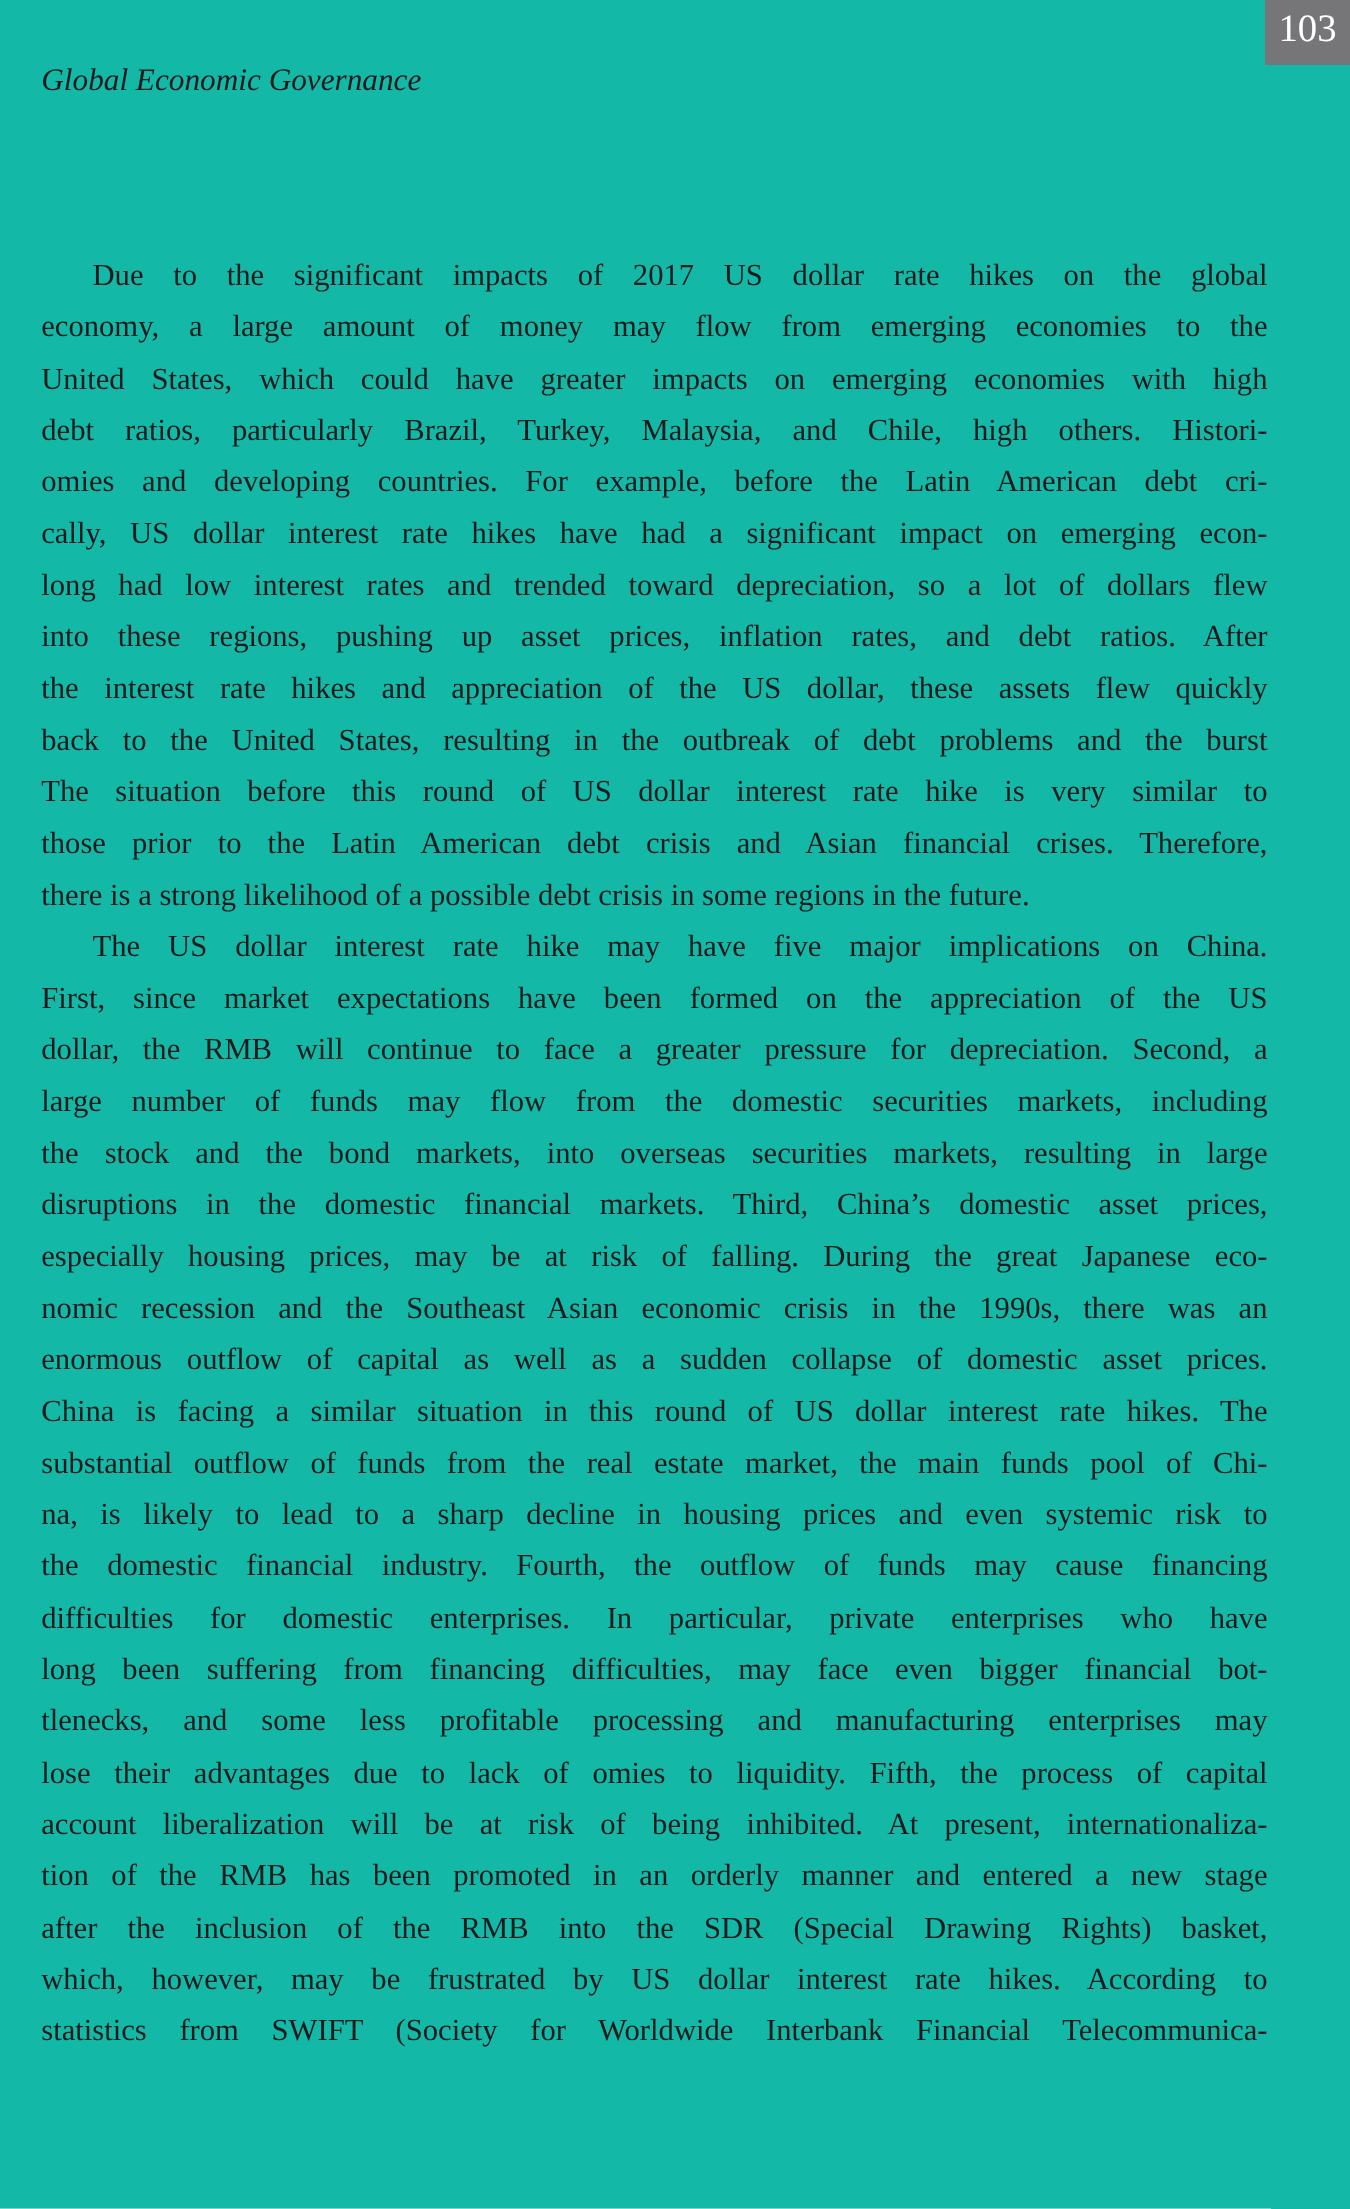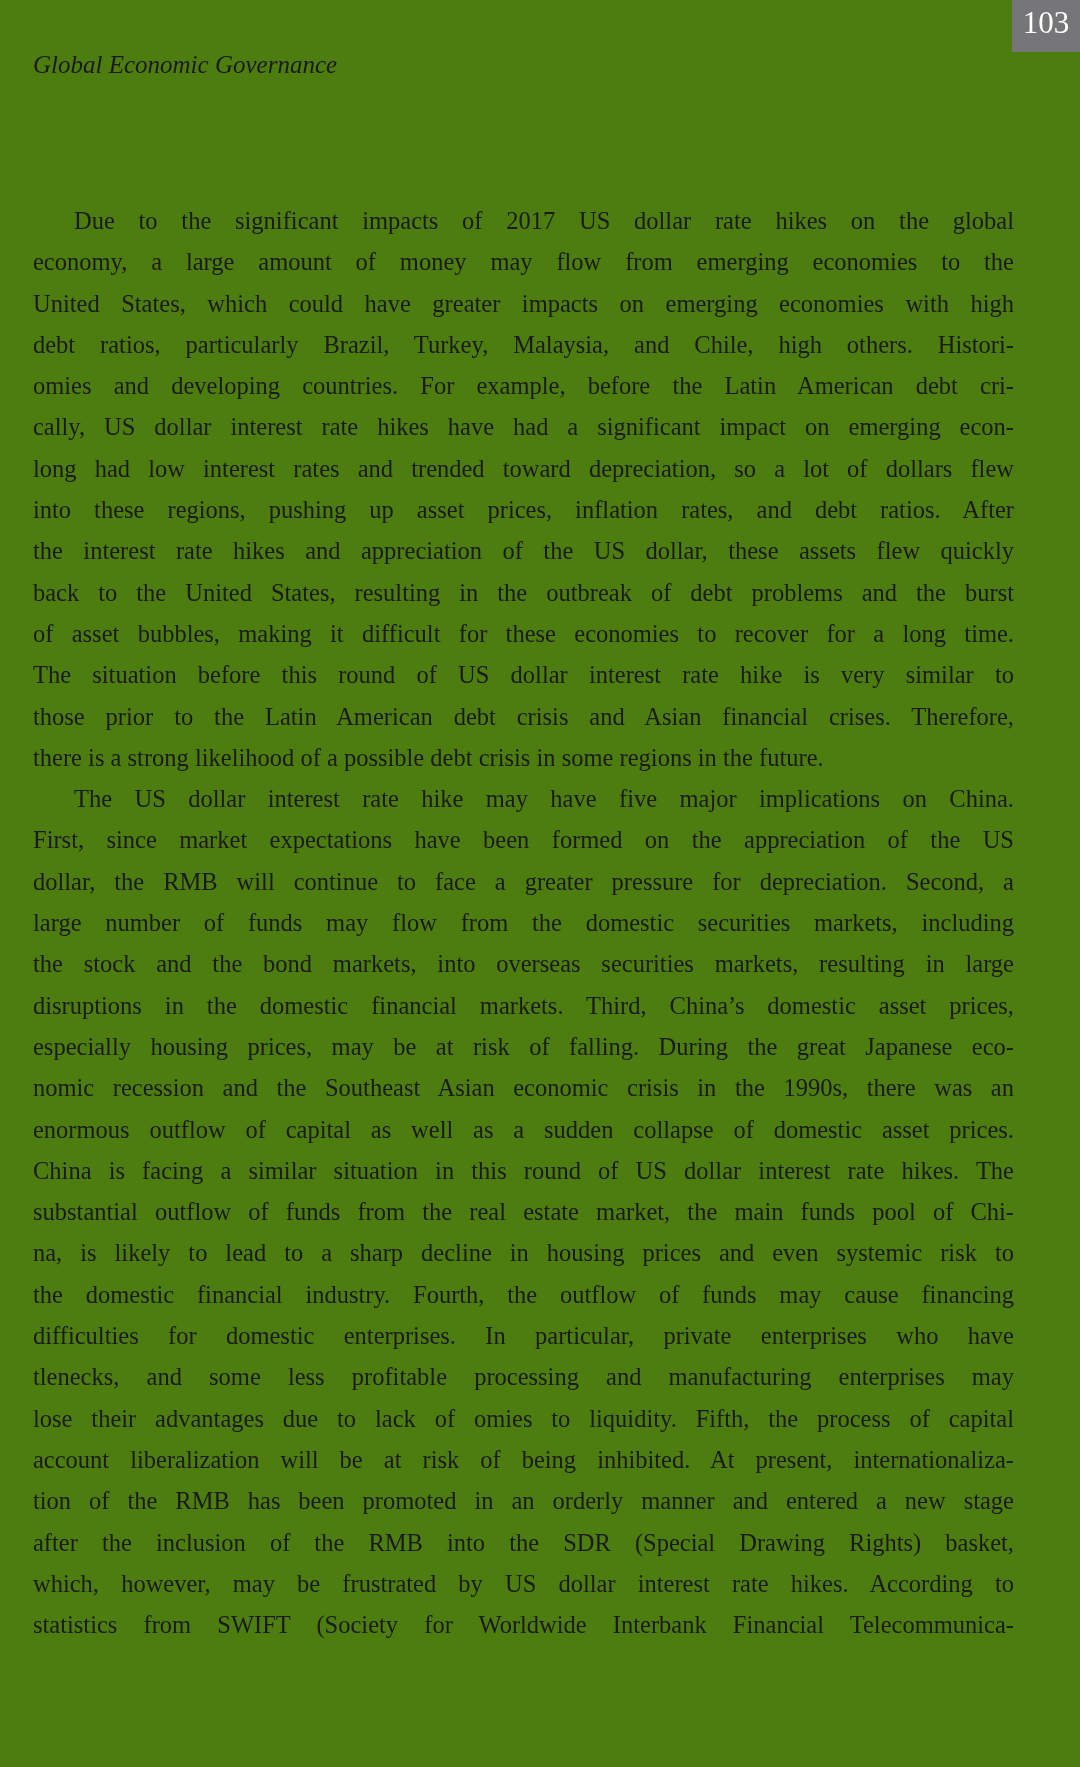--- a/index.html
+++ b/index.html
@@ -58,57 +58,57 @@
   .text-line.first {
     text-indent: 41px;
   }
   .text-line.nojust {
     text-align-last: left;
   }
 </style>
 </head>
 <body>
 
-<div class="page" style="background: #4d7c0f;">
+<div class="page" style="background: #14b8a6;">
   <div class="pagenum-box" style="background: rgb(118, 118, 121);">
     <span style="color: rgb(255, 255, 255);">103</span>
   </div>
   <div class="running-header" style="color: rgb(27, 27, 29);">Global Economic Governance</div>
   <div class="body-text" id="body-text" style="color: rgb(27, 27, 29);">
       <div>
         <div class="text-line first">Due to the significant impacts of 2017 US dollar rate hikes on the global</div>
         <div class="text-line">economy, a large amount of money may flow from emerging economies to the</div>
         <div class="text-line">United States, which could have greater impacts on emerging economies with high</div>
         <div class="text-line">debt ratios, particularly Brazil, Turkey, Malaysia, and Chile, high others. Histori-</div>
         <div class="text-line">omies and developing countries. For example, before the Latin American debt cri-</div>
         <div class="text-line">cally, US dollar interest rate hikes have had a significant impact on emerging econ-</div>
         <div class="text-line">long had low interest rates and trended toward depreciation, so a lot of dollars flew</div>
         <div class="text-line">into these regions, pushing up asset prices, inflation rates, and debt ratios. After</div>
         <div class="text-line">the interest rate hikes and appreciation of the US dollar, these assets flew quickly</div>
         <div class="text-line">back to the United States, resulting in the outbreak of debt problems and the burst</div>
-        <div class="text-line">of asset bubbles, making it difficult for these economies to recover for a long time.</div>
         <div class="text-line">The situation before this round of US dollar interest rate hike is very similar to</div>
         <div class="text-line">those prior to the Latin American debt crisis and Asian financial crises. Therefore,</div>
         <div class="text-line nojust">there is a strong likelihood of a possible debt crisis in some regions in the future.</div>
       </div>
       <div>
         <div class="text-line first">The US dollar interest rate hike may have five major implications on China.</div>
         <div class="text-line">First, since market expectations have been formed on the appreciation of the US</div>
         <div class="text-line">dollar, the RMB will continue to face a greater pressure for depreciation. Second, a</div>
         <div class="text-line">large number of funds may flow from the domestic securities markets, including</div>
         <div class="text-line">the stock and the bond markets, into overseas securities markets, resulting in large</div>
         <div class="text-line">disruptions in the domestic financial markets. Third, China’s domestic asset prices,</div>
         <div class="text-line">especially housing prices, may be at risk of falling. During the great Japanese eco-</div>
         <div class="text-line">nomic recession and the Southeast Asian economic crisis in the 1990s, there was an</div>
         <div class="text-line">enormous outflow of capital as well as a sudden collapse of domestic asset prices.</div>
         <div class="text-line">China is facing a similar situation in this round of US dollar interest rate hikes. The</div>
         <div class="text-line">substantial outflow of funds from the real estate market, the main funds pool of Chi-</div>
         <div class="text-line">na, is likely to lead to a sharp decline in housing prices and even systemic risk to</div>
         <div class="text-line">the domestic financial industry. Fourth, the outflow of funds may cause financing</div>
         <div class="text-line">difficulties for domestic enterprises. In particular, private enterprises who have</div>
+        <div class="text-line">long been suffering from financing difficulties, may face even bigger financial bot-</div>
         <div class="text-line">tlenecks, and some less profitable processing and manufacturing enterprises may</div>
         <div class="text-line">lose their advantages due to lack of omies to liquidity. Fifth, the process of capital</div>
         <div class="text-line">account liberalization will be at risk of being inhibited. At present, internationaliza-</div>
         <div class="text-line">tion of the RMB has been promoted in an orderly manner and entered a new stage</div>
         <div class="text-line">after the inclusion of the RMB into the SDR (Special Drawing Rights) basket,</div>
         <div class="text-line">which, however, may be frustrated by US dollar interest rate hikes. According to</div>
         <div class="text-line">statistics from SWIFT (Society for Worldwide Interbank Financial Telecommunica-</div>
       </div>
     </div>
 </div>

